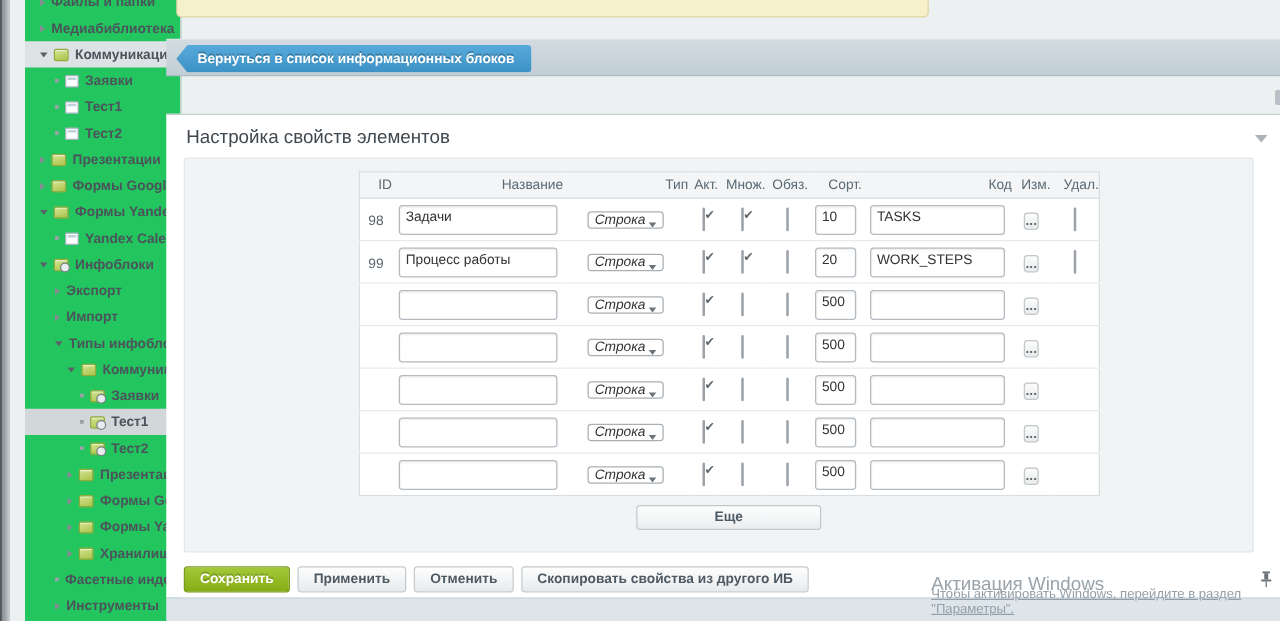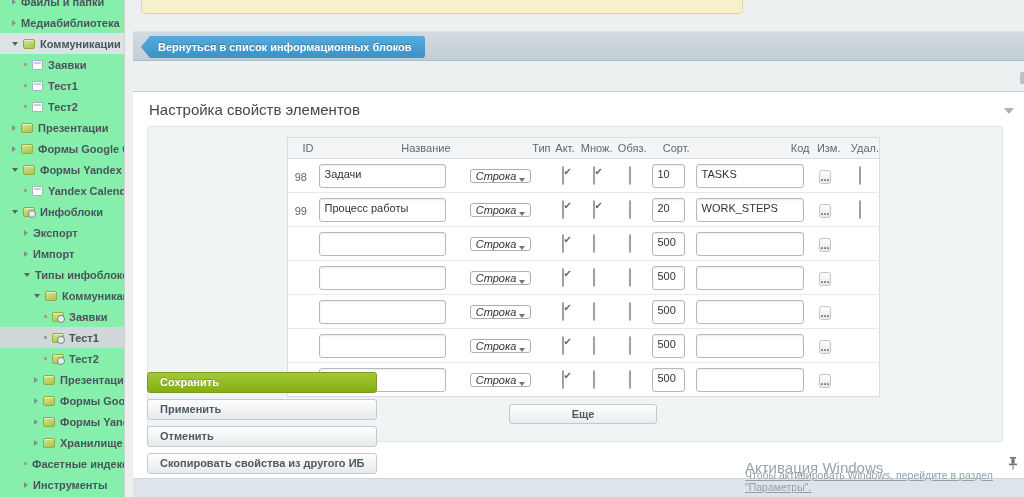--- a/index.html
+++ b/index.html
@@ -5,21 +5,21 @@
   * { box-sizing: border-box; margin: 0; padding: 0; }
   html,body { width:1024px; height:497px; overflow:hidden; }
   body { font-family: "Liberation Sans", sans-serif; background:#edf0f1; position:relative; }
   .page { position:absolute; inset:0; width:1024px; height:497px; overflow:hidden; }
 
   
   .left-strip { position:absolute; left:0; top:0; bottom:0; width:8px;
     background:linear-gradient(90deg,#50575c 0px,#50575c 1px,#8b9398 2px,#9ba3a8 4px,#c2c8cc 7px,#c2c8cc 8px); }
 
   
-  .sidebar { position:absolute; left:0; top:0; bottom:0; width:125px; background:#86efac; border-right:1px solid #ccd2d5; overflow:hidden; }
+  .sidebar { position:absolute; left:20px; top:0; bottom:0; width:125px; background:#22c55e; border-right:1px solid #ccd2d5; overflow:hidden; }
   .side-items { position:absolute; left:0; right:0; top:-9px; }
   .side-item { height:21px; display:flex; align-items:center; white-space:nowrap; overflow:hidden; cursor:pointer; }
   .side-item.hl { background:#dde2e4; }
   .side-item.sel { background:#d2d7d9; }
   .side-item .marker { flex:0 0 auto; margin-right:5px; }
   .m-right { width:0; height:0; border-left:4px solid #868e93; border-top:3px solid transparent; border-bottom:3px solid transparent; }
   .m-down { width:0; height:0; border-top:4px solid #5a6268; border-left:3px solid transparent; border-right:3px solid transparent; }
   .m-bullet { width:3px; height:3px; background:#9aa1a6; }
   .lvl0 { padding-left:12px; }
   .lvl1 { padding-left:24px; }
@@ -80,21 +80,21 @@
     background:linear-gradient(#f2f3f4,#dfe2e4); box-shadow:inset 0 1px 1px rgba(255,255,255,.8); position:relative; cursor:pointer; }
   .cb.on::after { content:"\2714"; position:absolute; left:1px; top:-1px; font-size:10px; color:#5f6569; }
 
   .dots-btn { width:26px; height:18px; margin:0 auto; background:linear-gradient(#fdfdfd,#e8eaec); border:1px solid #c2c7ca;
     border-radius:3px; font-size:11px; font-weight:bold; color:#666; line-height:12px; text-align:center; cursor:pointer; }
 
   .more-btn { position:absolute; left:361px; top:277px; width:148px; height:20px; line-height:18px; text-align:center;
     background:linear-gradient(#fefefe,#e9ecee); border:1px solid #c3c8cb; border-radius:3px;
     font-size:11px; font-weight:bold; color:#4e5a63; cursor:pointer; }
 
-  .actions { position:absolute; left:14px; bottom:4px; display:flex; gap:6px;flex-direction:column; }
+  .actions { position:absolute; left:14px; bottom:4px; display:flex; gap:6px; }
   .btn { height:21px; line-height:19px; padding:0 12px; background:linear-gradient(#fefefe,#e7eaec); border:1px solid #c5cacd;
     border-radius:3px; font-size:11px; font-weight:bold; color:#4e5a63; cursor:pointer; }
   .btn-green { background:linear-gradient(#a3c93a,#86ac14); border:1px solid #7d9b1a; color:#fff; text-shadow:0 -1px 0 rgba(0,0,0,.2); }
 
   .footer-strip { position:absolute; left:0; right:0; bottom:0; height:19px; background:#dde5ea; border-top:1px solid #cfd9df; }
   .wm-title { position:absolute; left:612px; bottom:21px; font-size:15px; color:#9aa3aa; }
   .wm-sub { position:absolute; left:612px; bottom:4px; font-size:10.5px; color:#93a0a9;text-decoration:underline; }
   .pin { position:absolute; right:6px; bottom:27px; width:10px; height:13px; }
 </style>
 </head>

